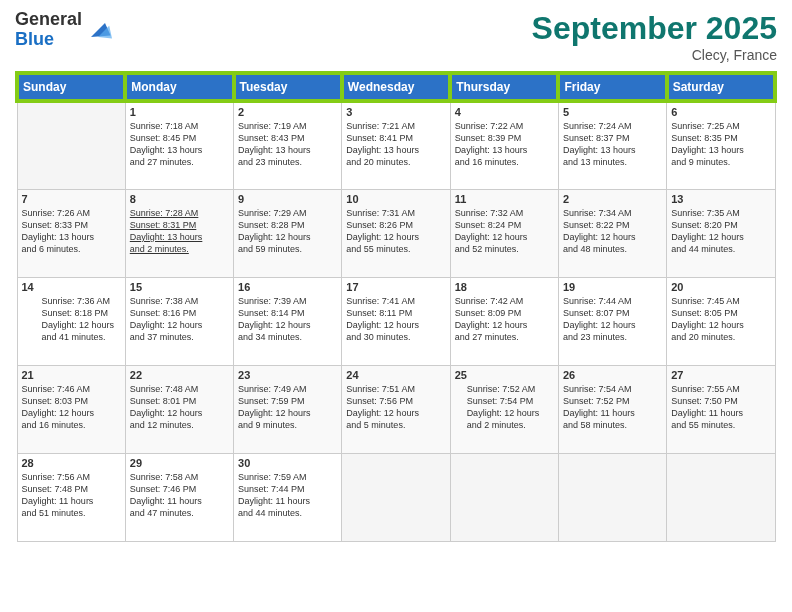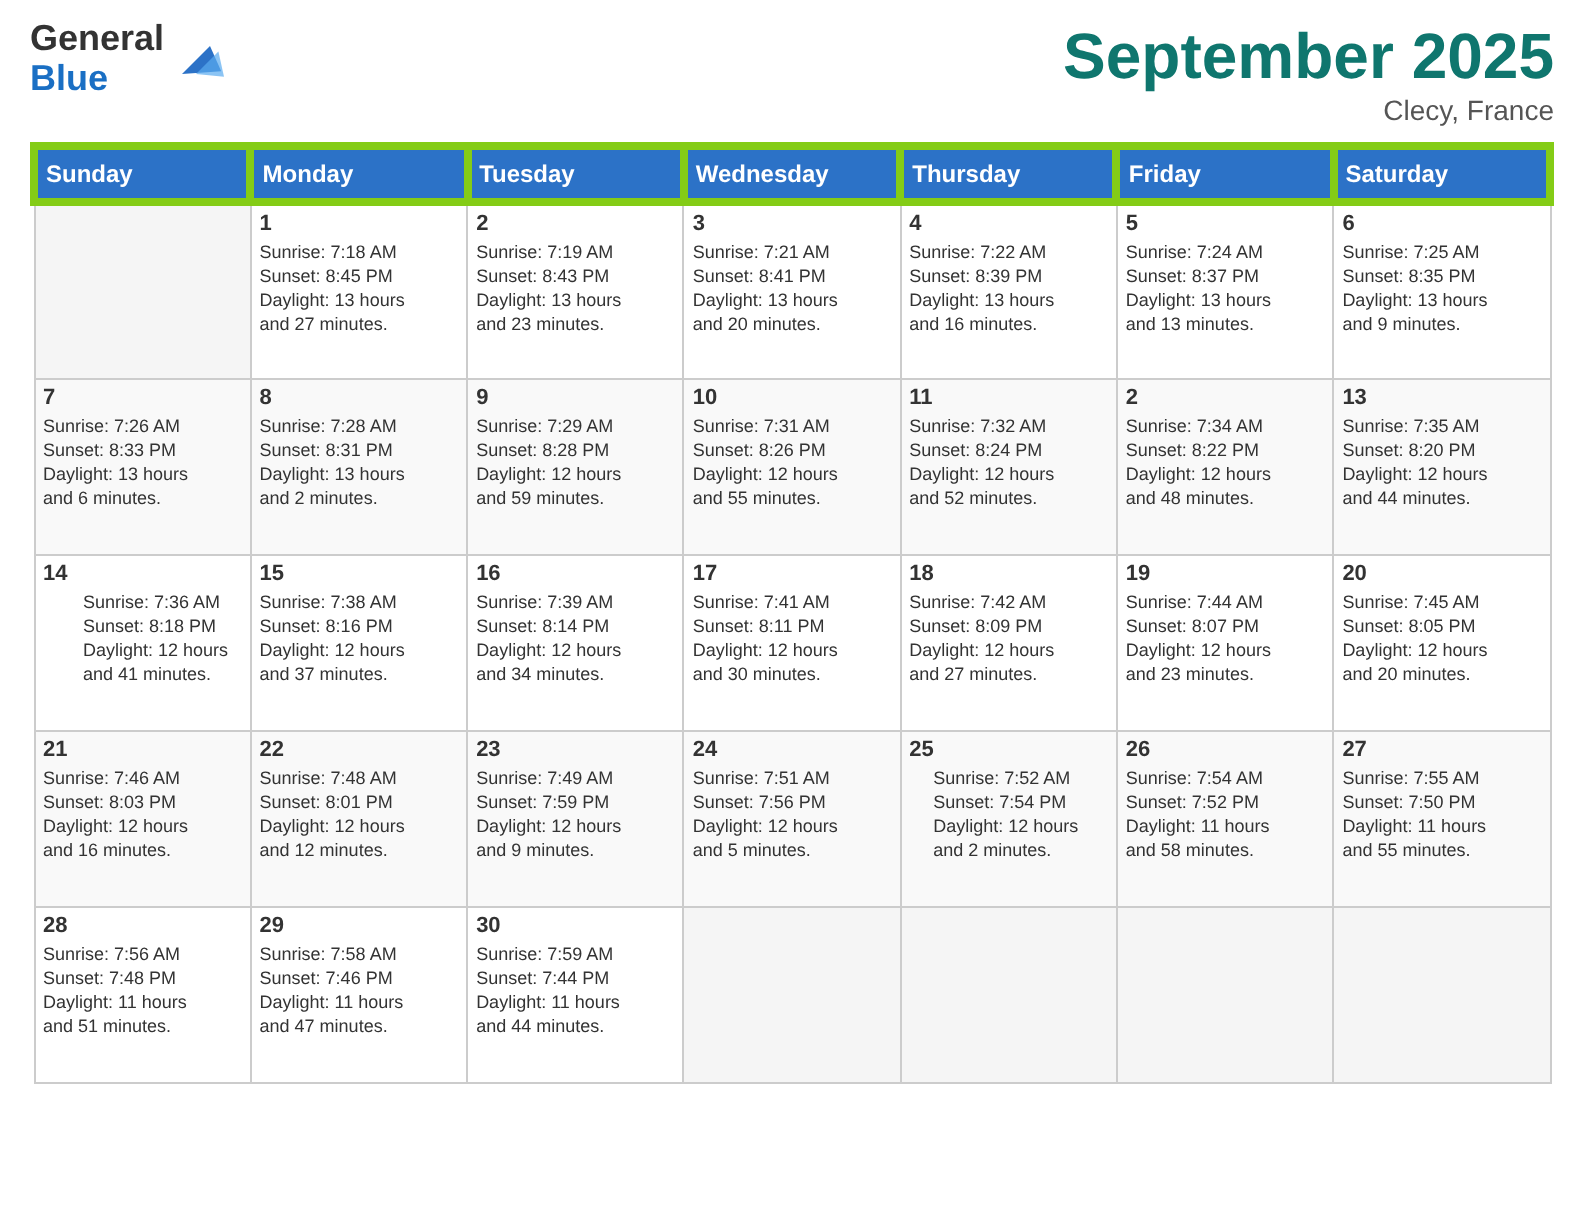--- a/index.html
+++ b/index.html
@@ -177,21 +177,21 @@
         <tr>
           <td>
             <span class="day-number">7</span>
             <div class="day-info" style="white-space: pre-line;">Sunrise: 7:26 AM
 Sunset: 8:33 PM
 Daylight: 13 hours
 and 6 minutes.</div>
           </td>
           <td>
             <span class="day-number">8</span>
-            <div class="day-info" style="white-space: pre-line;">Sunrise: 7:28 AM
+            <div class="day-info" style="white-space: pre-line; text-decoration: underline;">Sunrise: 7:28 AM
 Sunset: 8:31 PM
 Daylight: 13 hours
 and 2 minutes.</div>
           </td>
           <td>
             <span class="day-number">9</span>
             <div class="day-info" style="white-space: pre-line;">Sunrise: 7:29 AM
 Sunset: 8:28 PM
 Daylight: 12 hours
 and 59 minutes.</div>

